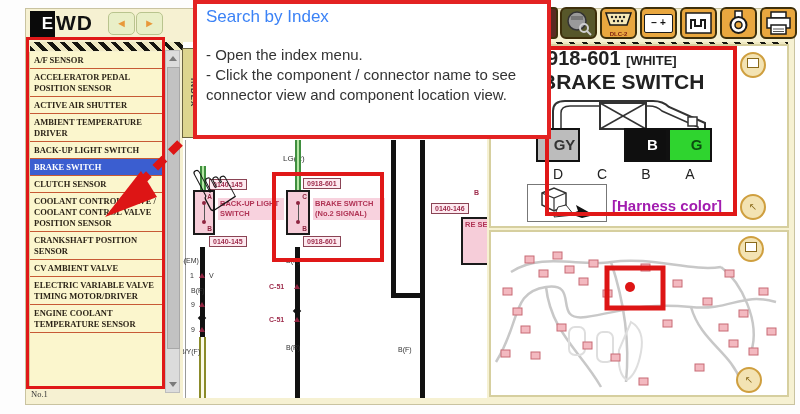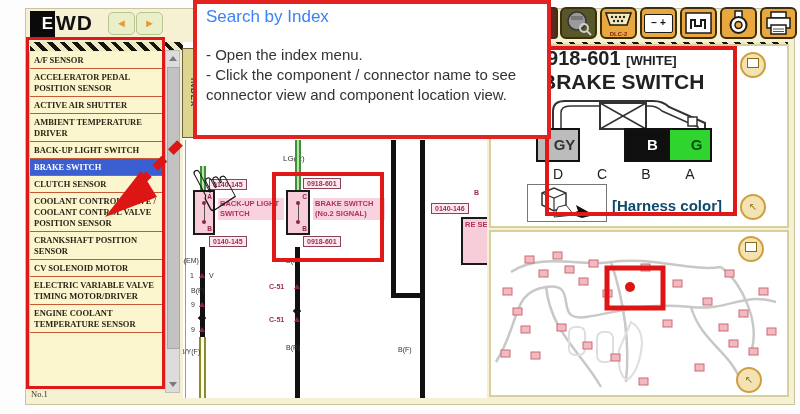--- a/index.html
+++ b/index.html
@@ -45,21 +45,21 @@
   .joint{position:absolute;width:6px;height:6px;background:#111;transform:rotate(45deg);}
   .pinmark{position:absolute;width:0;height:0;border-left:3px solid transparent;border-right:3px solid transparent;border-bottom:5px solid #8e2440;}
   
   .panel{background:#fff;border:2px solid #d6cf9f;box-sizing:border-box;}
   .circlebtn{width:26px;height:26px;border-radius:50%;background:#f3e3b3;border:2px solid #cf9f3f;box-sizing:border-box;text-align:center;line-height:22px;font-size:10px;color:#8a6a1a;}
   .circlebtn .sq{display:inline-block;width:10px;height:8px;border:1.5px solid #8a6a1a;background:#fff;}
   .cv-title{font-size:20px;color:#222;font-weight:bold;white-space:nowrap;}
   .cv-tag{font-size:13px;font-weight:bold;color:#222;}
   .pinbox{position:absolute;top:0;width:44px;height:34px;border:2px solid #111;box-sizing:border-box;text-align:center;line-height:30px;font-size:15px;font-weight:bold;padding-left:13px;}
   .pinletter{position:absolute;top:38px;width:44px;text-align:center;font-size:14px;color:#222;}
-  .harness-label{font-size:15px;font-weight:bold;color:#0c4a6e;white-space:nowrap;}
+  .harness-label{font-size:15px;font-weight:bold;color:#a21caf;white-space:nowrap;}
   
   .popup{left:193px;top:0px;width:358px;height:139px;background:#fff;border:4px solid #e32222;box-sizing:border-box;z-index:40;}
   .popup h1{margin:3px 0 8px 9px;font-size:17px;font-weight:normal;color:#3b82f6;}
   .popup p{margin:18px 8px 0 9px;font-size:15px;color:#333;line-height:20px;white-space:pre-line;}
   .hand{z-index:50;font-size:62px;color:#111;transform:rotate(-118deg);}
 </style>
 </head>
 <body>
 
 <div class="page">
@@ -187,21 +187,21 @@
   <div class="abs side-list">
     <div class="side-item">A/F SENSOR</div>
     <div class="side-item">ACCELERATOR PEDAL POSITION SENSOR</div>
     <div class="side-item">ACTIVE AIR SHUTTER</div>
     <div class="side-item">AMBIENT TEMPERATURE DRIVER</div>
     <div class="side-item">BACK-UP LIGHT SWITCH</div>
     <div class="side-item sel">BRAKE SWITCH</div>
     <div class="side-item">CLUTCH SENSOR</div>
     <div class="side-item">COOLANT CONTROL VALVE / COOLANT CONTROL VALVE POSITION SENSOR</div>
     <div class="side-item">CRANKSHAFT POSITION SENSOR</div>
-    <div class="side-item">CV SOLENOID MOTOR</div>
+    <div class="side-item">CV AMBIENT VALVE</div>
     <div class="side-item">ELECTRIC VARIABLE VALVE TIMING MOTOR/DRIVER</div>
     <div class="side-item">ENGINE COOLANT TEMPERATURE SENSOR</div>
   </div>
   <div class="abs side-footer">No.1</div>
   <div class="abs sbar">
     <div class="chev up"></div>
     <div class="thumb" style="top:16px;height:280px;"></div>
     <div class="chev dn"></div>
   </div>
   <div class="abs index-tab">INDEX</div>

